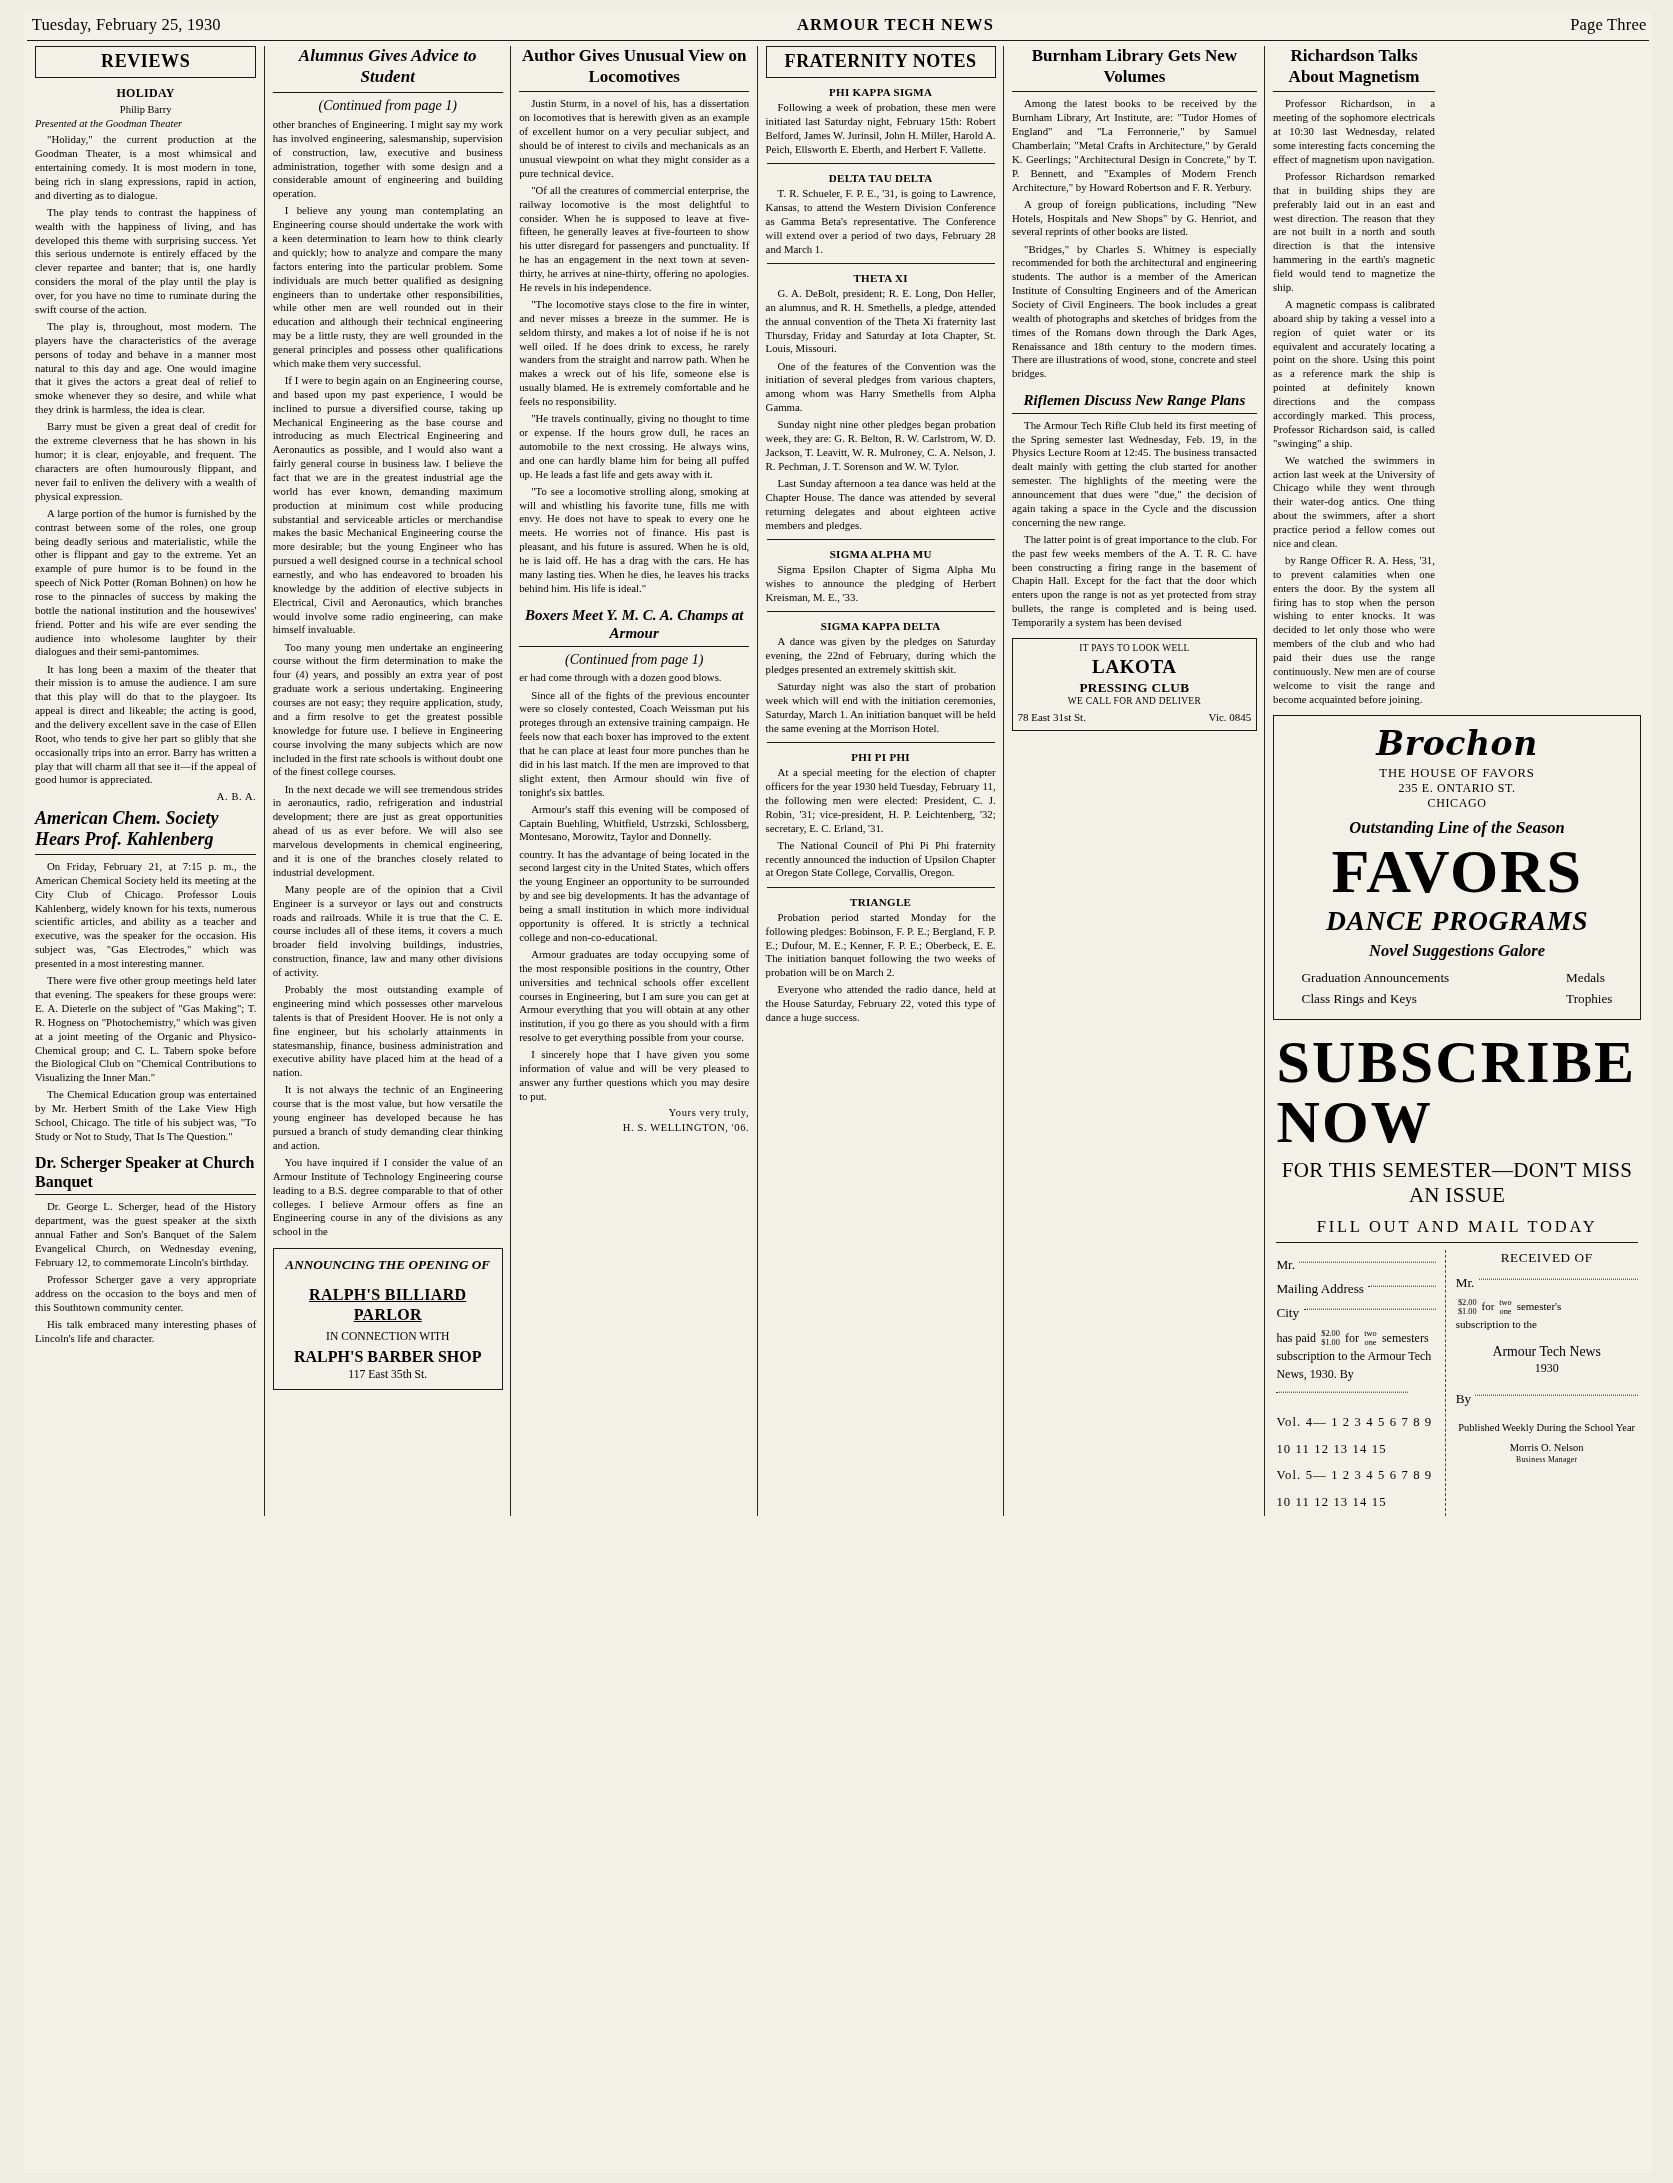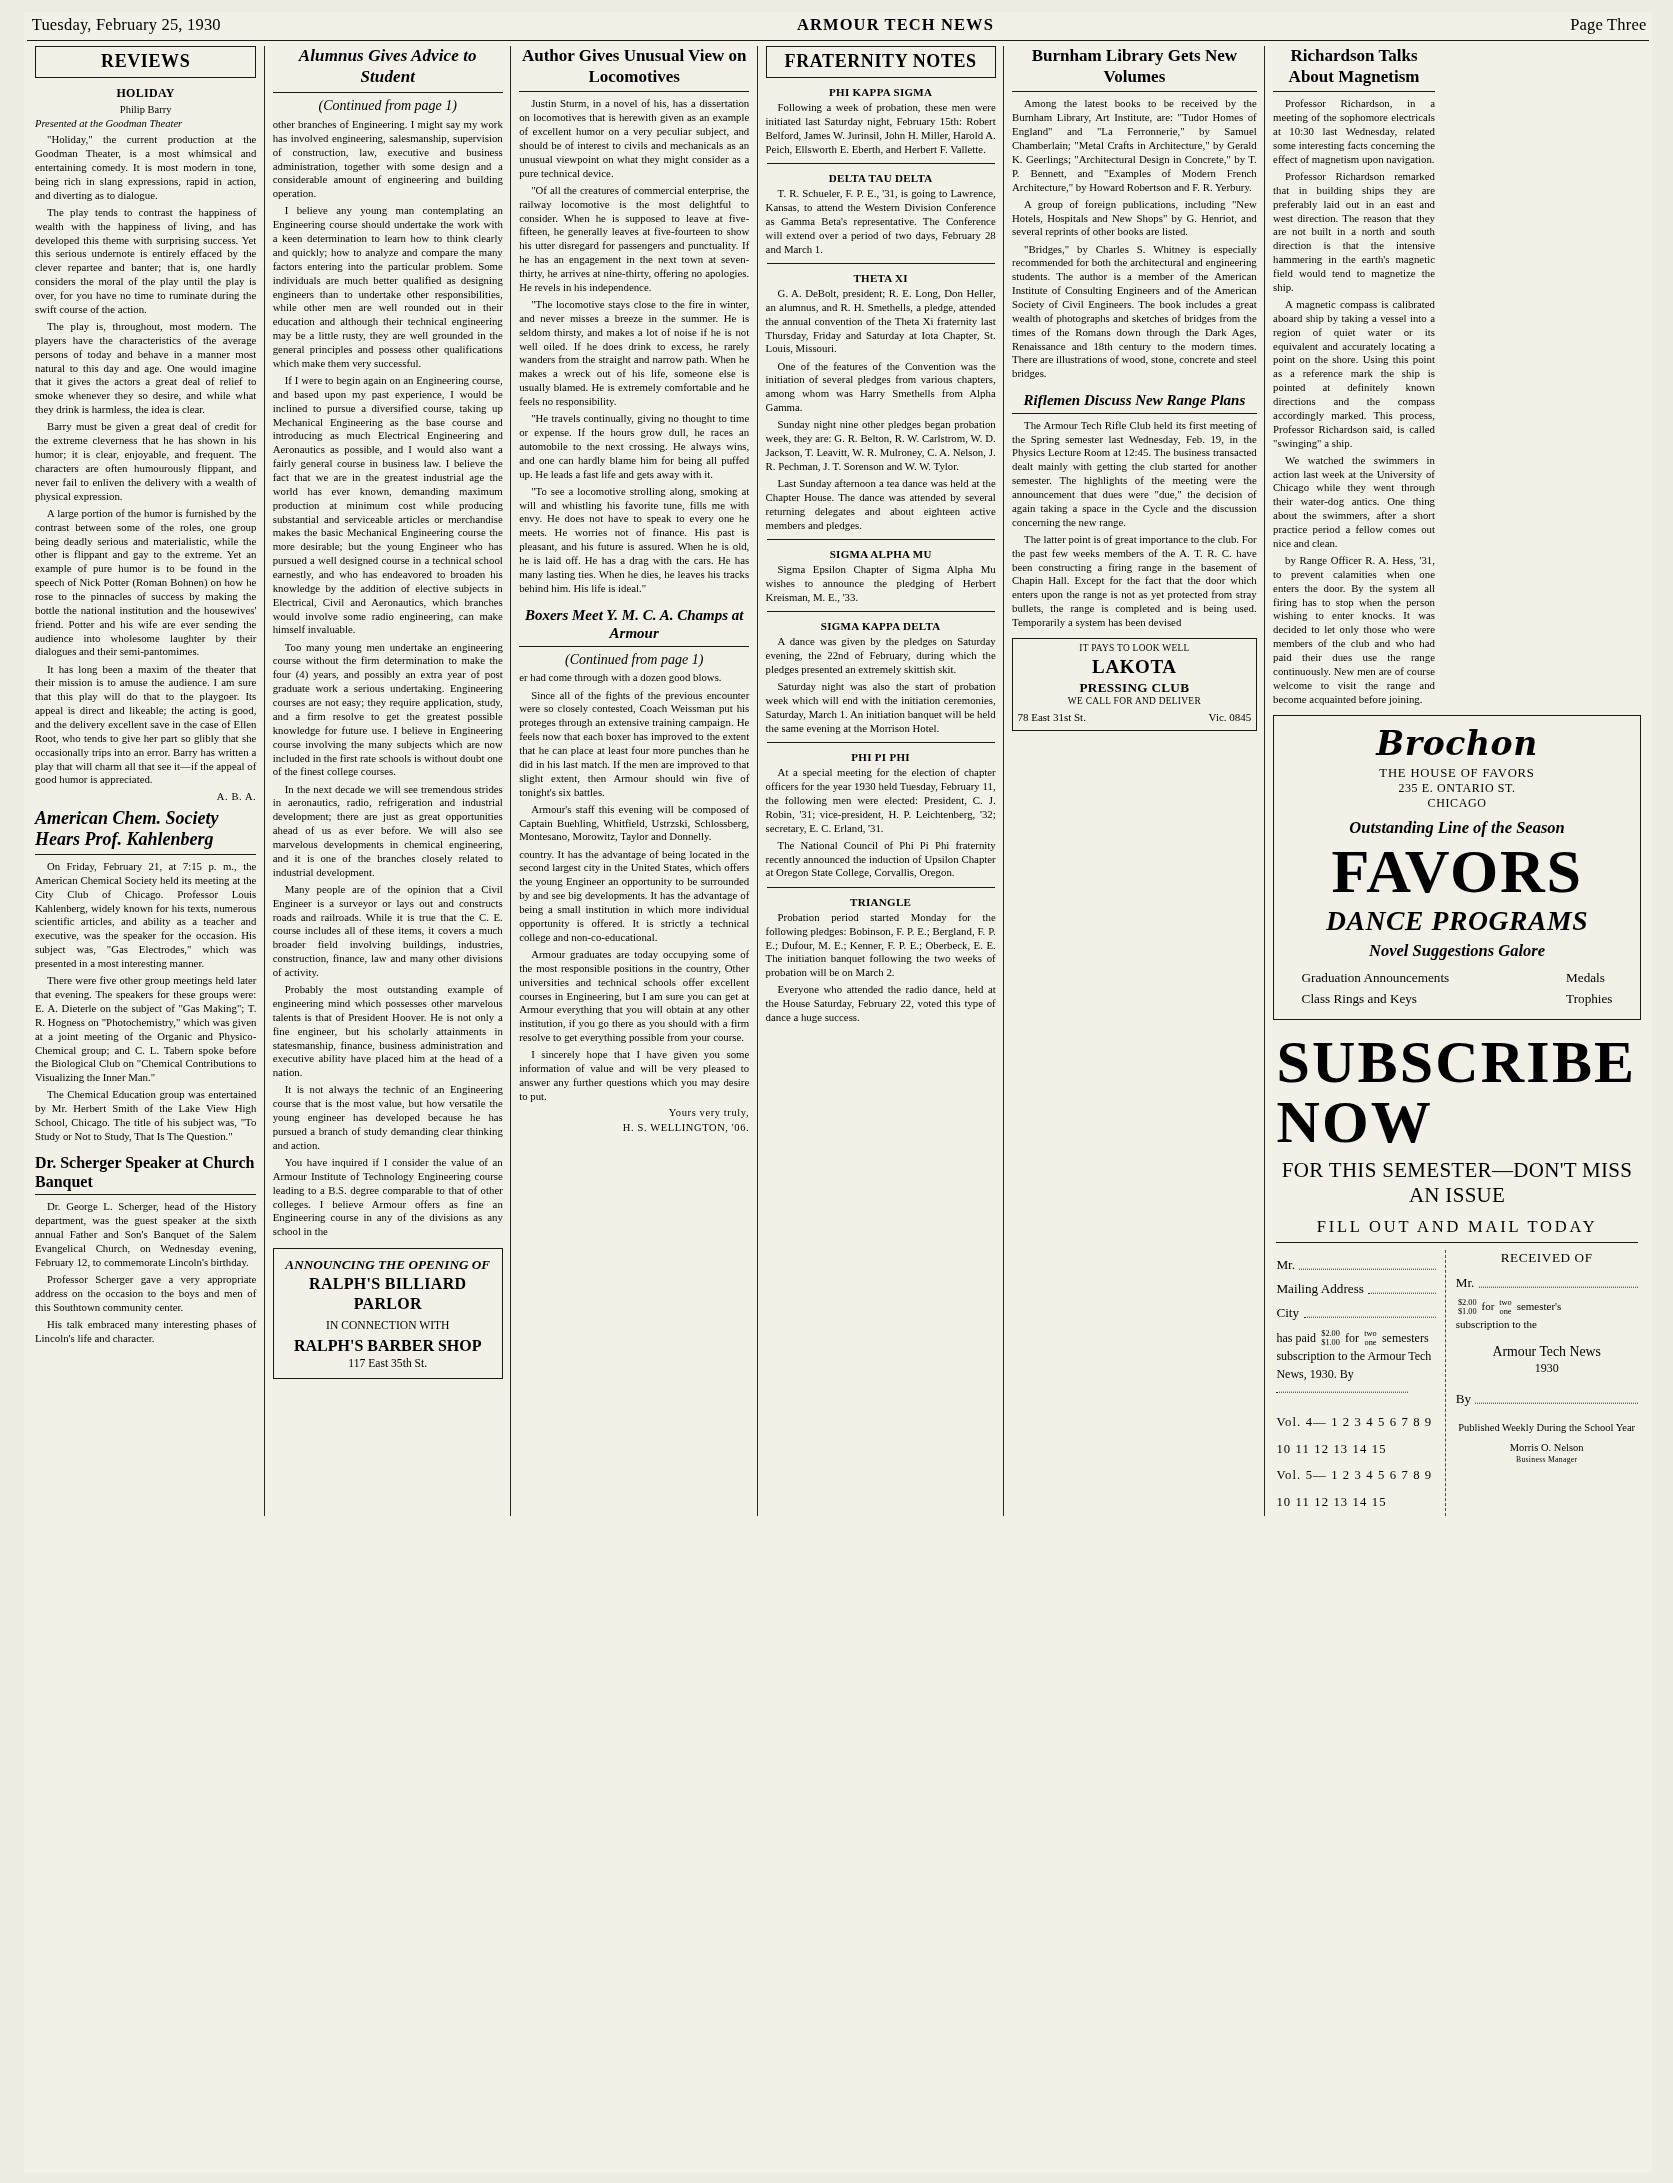--- a/index.html
+++ b/index.html
@@ -88,21 +88,21 @@
 
   
   .ad-box{border:1.1px solid #1d1a15;margin-top:7.7px;padding:4.4px 4.4px 5.5px 4.4px;text-align:center;}
   .ad-line{font-size:11px;line-height:1.3;}
   .ad-big{font-size:19px;font-weight:700;letter-spacing:0.6px;margin:3.3px 0 2.2px;}
   .ad-mid{font-size:13.2px;font-weight:700;letter-spacing:0.3px;}
   .ad-small{font-size:9.4px;letter-spacing:0.3px;}
 
   .announce{border:1.1px solid #1d1a15;margin-top:8.8px;padding:6.6px 4.4px 7.7px;text-align:center;}
   .announce .l1{font-style:italic;font-weight:700;font-size:13.2px;line-height:1.3;}
-  .announce .l2{font-weight:700;font-size:16px;letter-spacing:0.3px;margin-top:1px;line-height:1.25;}
+  .announce .l2{font-weight:700;font-size:16px;letter-spacing:0.3px;margin-top:12px;line-height:1.25;text-decoration:underline;}
   .announce .l3{font-size:11.6px;margin-top:3.9px;line-height:1.3;}
   .announce .l4{font-weight:700;font-size:16px;margin-top:3.3px;line-height:1.2;}
   .announce .l5{font-size:11.6px;margin-top:2.2px;}
 
   
   .brochon{
     border:1.7px solid #1d1a15;margin-top:8.8px;padding:7.7px 5.5px 10px;text-align:center;background:#f3f0e7;
   }
   .brochon .script{
     font-family:"DejaVu Serif",serif;font-style:italic;font-size:33px;font-weight:700;
@@ -121,21 +121,21 @@
   
   .subscribe{margin-top:12px;padding:0 3.3px;}
   .sub-title{
     font-size:60px;font-weight:700;letter-spacing:2.2px;line-height:1;
   }
   .sub-sub{text-align:center;font-size:21px;letter-spacing:0.3px;margin-top:5.5px;}
   .sub-fill{text-align:center;font-size:16.5px;letter-spacing:2.8px;margin:8.8px 0 5.5px;}
   .sub-body{display:flex;border-top:1.1px solid #1d1a15;padding-top:6.6px;}
   .sub-left{flex:1;padding-right:8.8px;border-right:1.1px dashed #4a4740;}
   .sub-right{width:182px;padding-left:10px;text-align:center;}
-  .fline{font-size:13.2px;margin:7.7px 0;display:flex;align-items:flex-end;}
+  .fline{font-size:13.2px;margin:7.7px 0;display:flex;align-items:center;}
   .fline .lab{white-space:nowrap;margin-right:4.4px;}
   .dots{flex:1;border-bottom:1.1px dotted #2a2722;transform:translateY(-3.3px);}
   .paidline{font-size:12px;line-height:1.5;margin-top:5.5px;}
   .stack{display:inline-block;text-align:center;font-size:8.3px;line-height:1.05;vertical-align:middle;margin:0 2.2px;}
   .vols{font-size:12.7px;letter-spacing:1.1px;margin-top:7.7px;line-height:2.1;}
   .sub-right .rtitle{font-size:13.2px;letter-spacing:0.6px;margin-bottom:8.8px;}
   .sub-right .rline{font-size:12px;text-align:left;}
   .sub-right .rsmall{font-size:11px;margin-top:8.8px;line-height:1.45;}
   .sub-right .rbig{font-size:13.8px;margin-top:10px;line-height:1.35;}
   .sub-right .rfoot{font-size:10.5px;margin-top:14.3px;line-height:1.35;}

